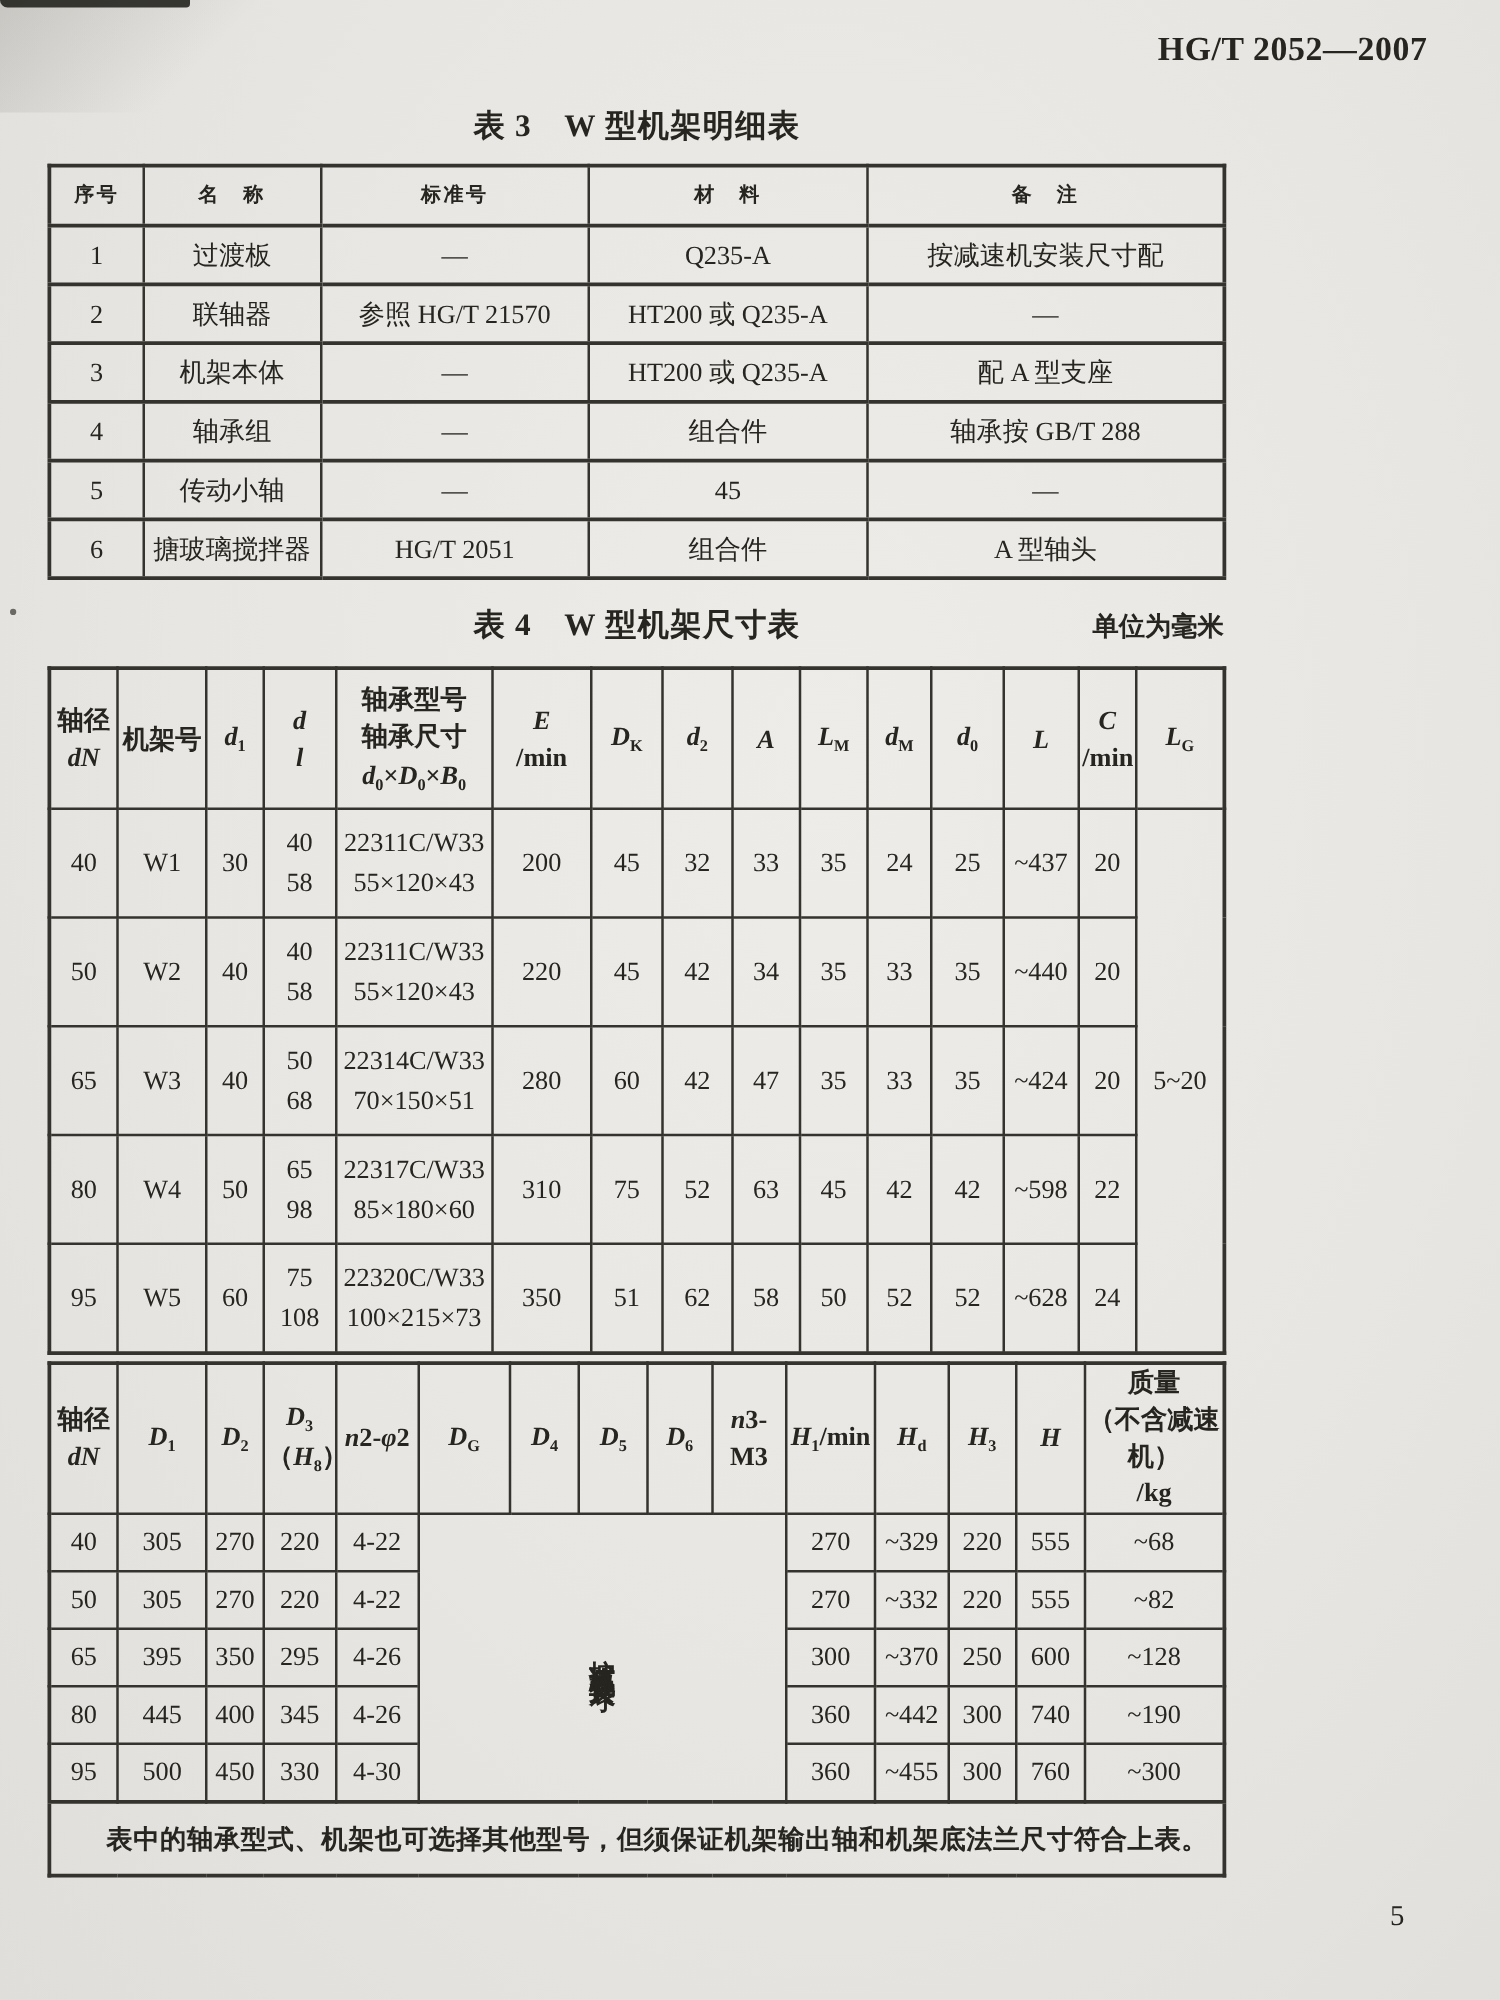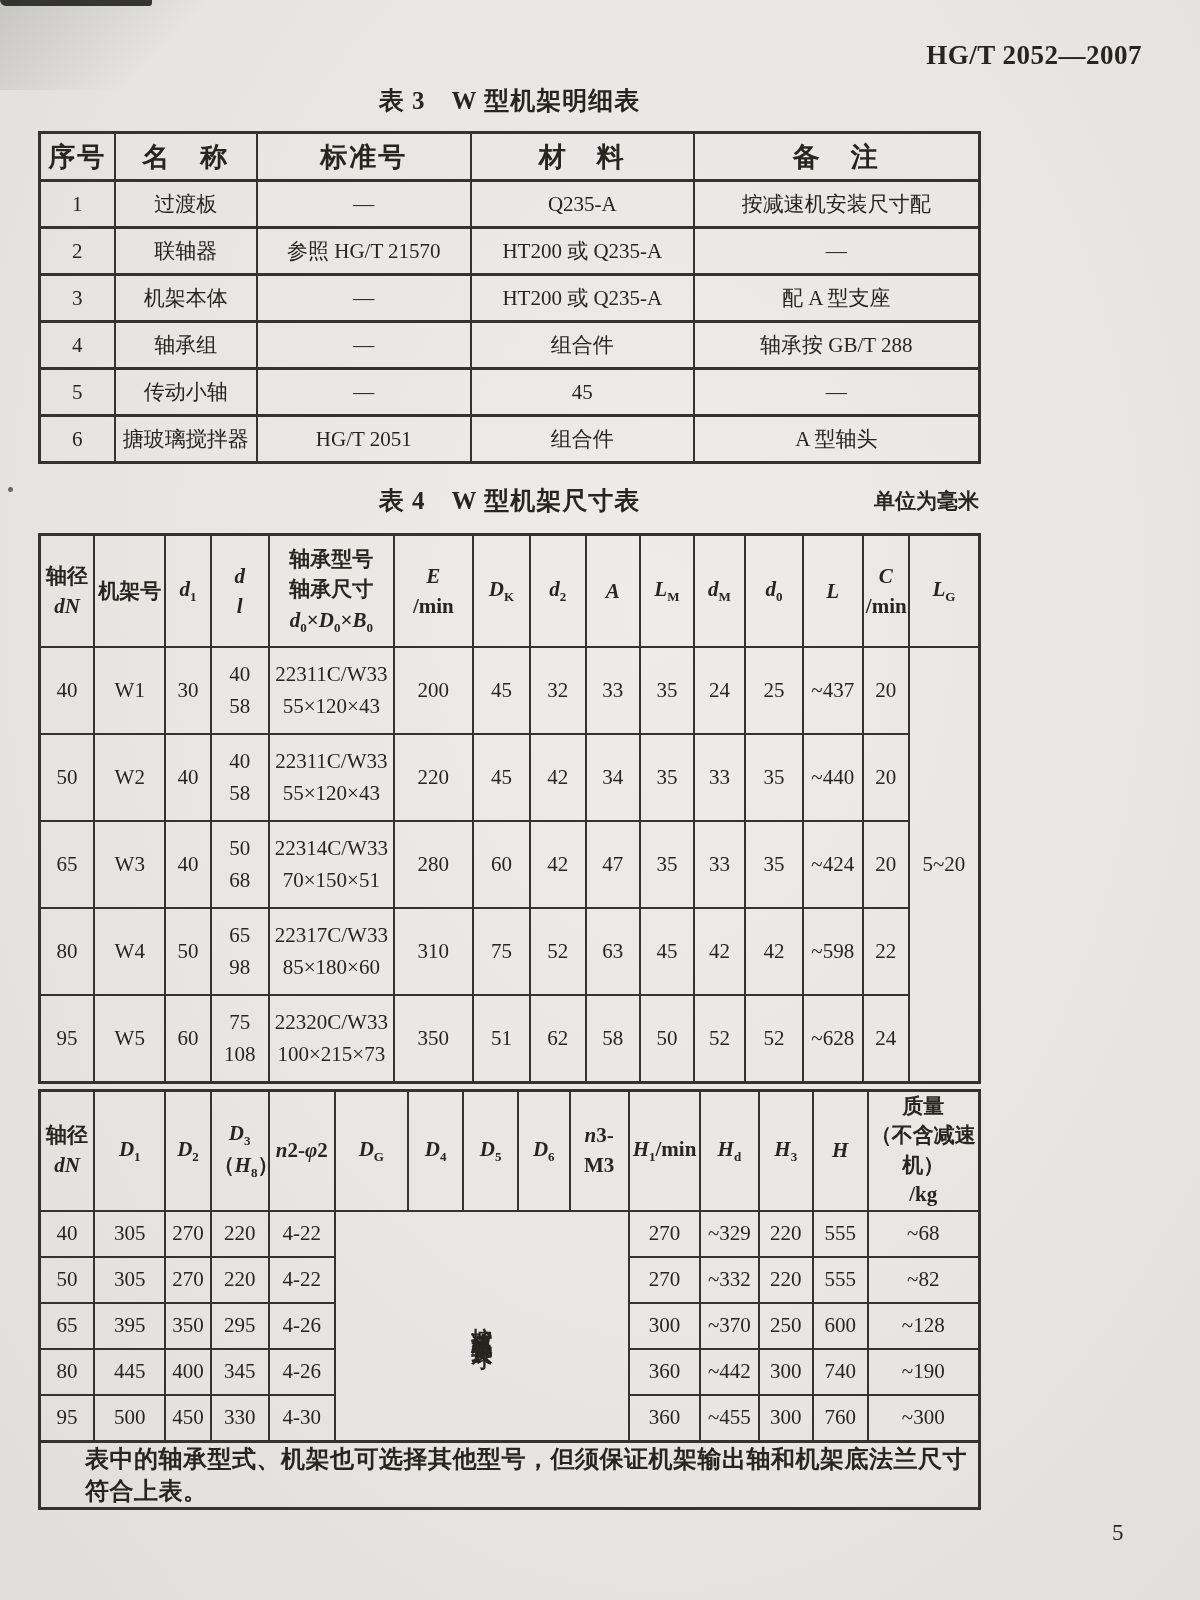--- a/index.html
+++ b/index.html
@@ -5,40 +5,40 @@
   html,body{margin:0;padding:0;}
   body{
     width:1200px;height:1600px;position:relative;overflow:hidden;
     background:radial-gradient(ellipse at 55% 38%, #edece8 0%, #e7e6e2 55%, #dfdeda 100%);
     font-family:"Liberation Serif","DejaVu Serif",serif;
     color:#26251f;
   }
   .art-topstrip{position:absolute;top:0;left:0;width:152px;height:6px;background:#23231f;border-radius:0 0 4px 8px;opacity:.9;}
   .art-topshade{position:absolute;top:0;left:0;width:260px;height:90px;background:linear-gradient(135deg,rgba(120,118,112,.25),rgba(120,118,112,0) 60%);}
   .art-dot{position:absolute;left:8px;top:487px;width:5px;height:5px;background:#6a6963;border-radius:50%;}
-  .doc-ref{position:absolute;top:40px;right:58px;font-size:27px;font-weight:bold;letter-spacing:.5px;}
+  .doc-ref{position:absolute;top:24px;right:58px;font-size:27px;font-weight:bold;letter-spacing:.5px;}
   .content{position:absolute;left:38px;top:84px;width:943px;}
   .t-title{text-align:center;font-size:25px;font-weight:bold;letter-spacing:1px;}
   .t3-title{margin-bottom:14px;}
   table{border-collapse:collapse;table-layout:fixed;width:100%;background:transparent;}
   table{border:3px solid #34332e;}
   th,td{border:2px solid #34332e;text-align:center;vertical-align:middle;padding:0 2px;overflow:hidden;}
   sub{font-size:.62em;}
   
-  .t3 th{height:45px;font-size:27px;font-weight:bold;letter-spacing:2px;}
+  .t3 th{height:45px;font-size:16px;font-weight:bold;letter-spacing:2px;}
   .t3 td{height:44px;font-size:21px;border-width:3px 2px;}
   
   .t4-caption{position:relative;margin-top:21px;margin-bottom:16px;height:32px;}
   .t4-caption .t-title{line-height:32px;}
   .unit-note{position:absolute;right:2px;bottom:2px;font-size:21px;font-weight:bold;}
   .t4a th{height:110px;font-size:21px;line-height:1.45;font-weight:bold;}
   .t4a td{height:85px;font-size:21px;line-height:1.5;}
   .t4b th{height:106px;font-size:21px;line-height:1.4;font-weight:bold;}
   .t4b td{height:44px;font-size:21px;}
-  .t4b .note-row td{height:56px;text-align:left;padding-left:44px;font-size:24px;font-weight:bold;letter-spacing:.5px;border-top-width:3px;}
+  .t4b .note-row td{height:56px;text-align:left;padding-left:44px;font-size:21px;font-weight:bold;letter-spacing:.5px;border-top-width:3px;}
   .vmerge{vertical-align:middle;}
   .vtext{display:inline-block;writing-mode:vertical-rl;text-orientation:upright;font-size:21px;font-weight:bold;letter-spacing:3px;}
   i{font-style:italic;}
   .page-num{position:absolute;left:1112px;top:1520px;font-size:23px;}
 </style>
 </head>
 <body>
 
 <div class="art-topshade"></div>
 <div class="art-topstrip"></div>

